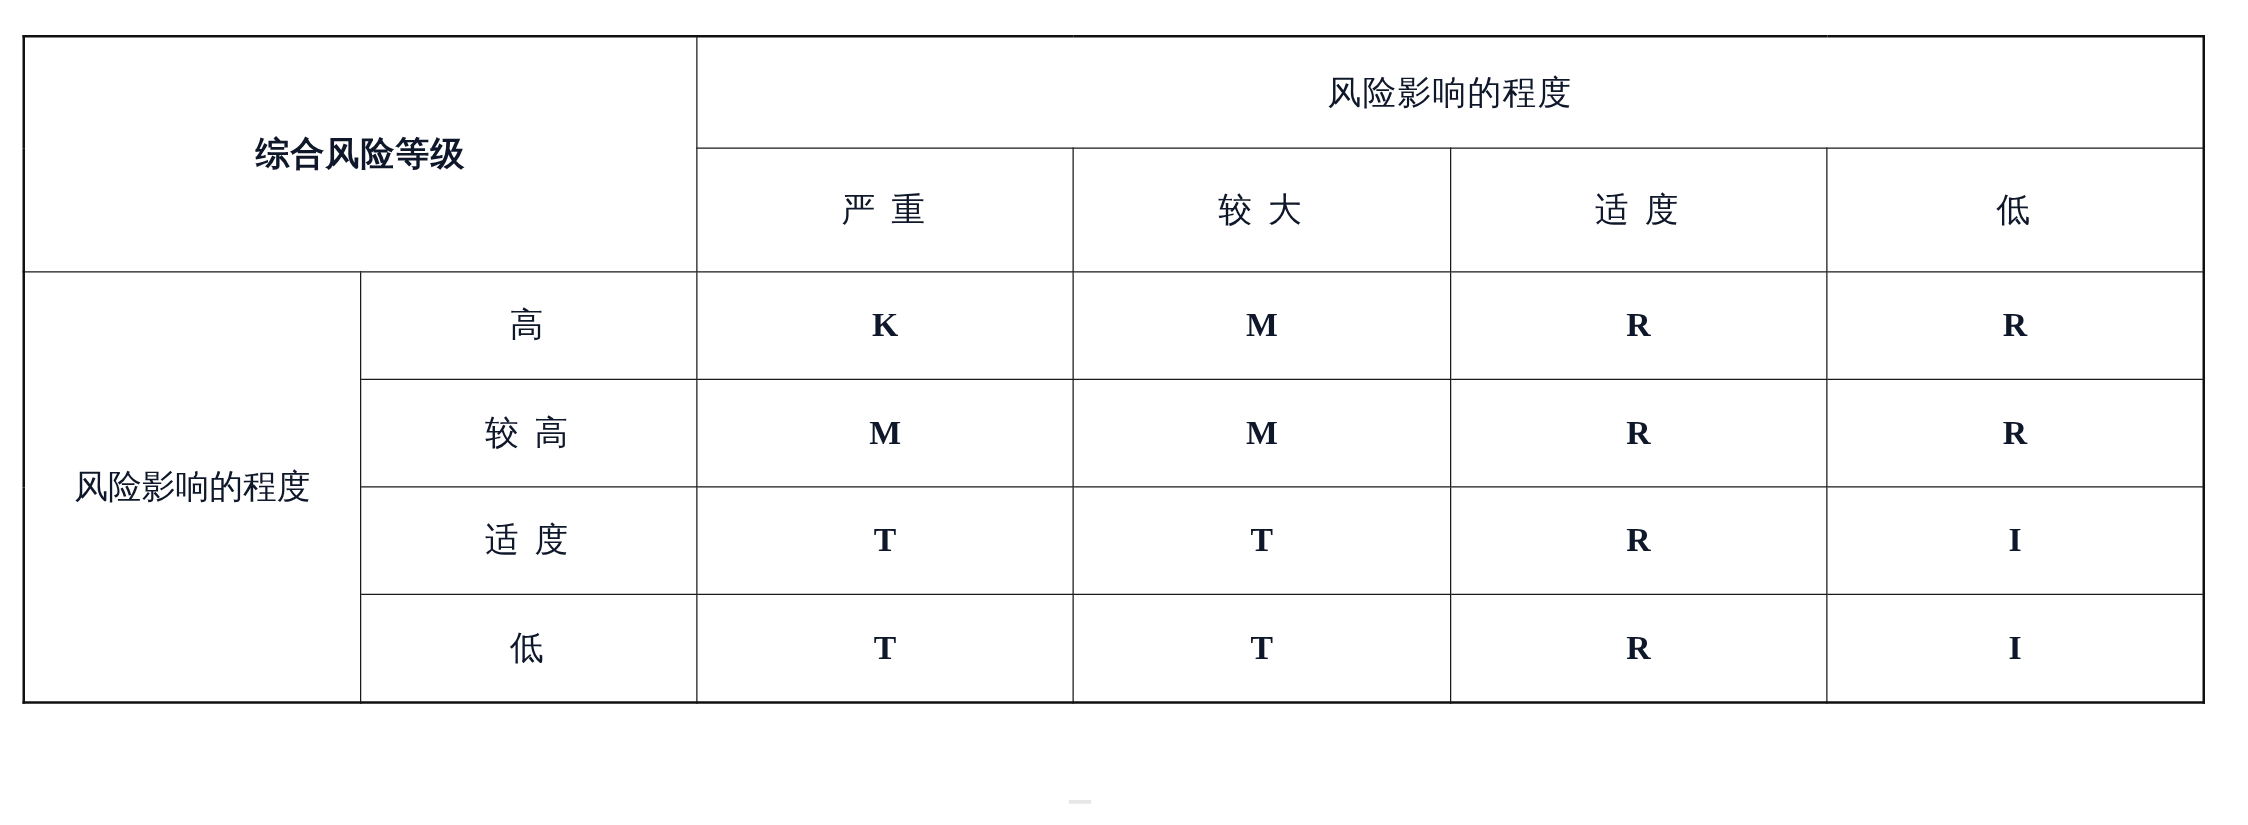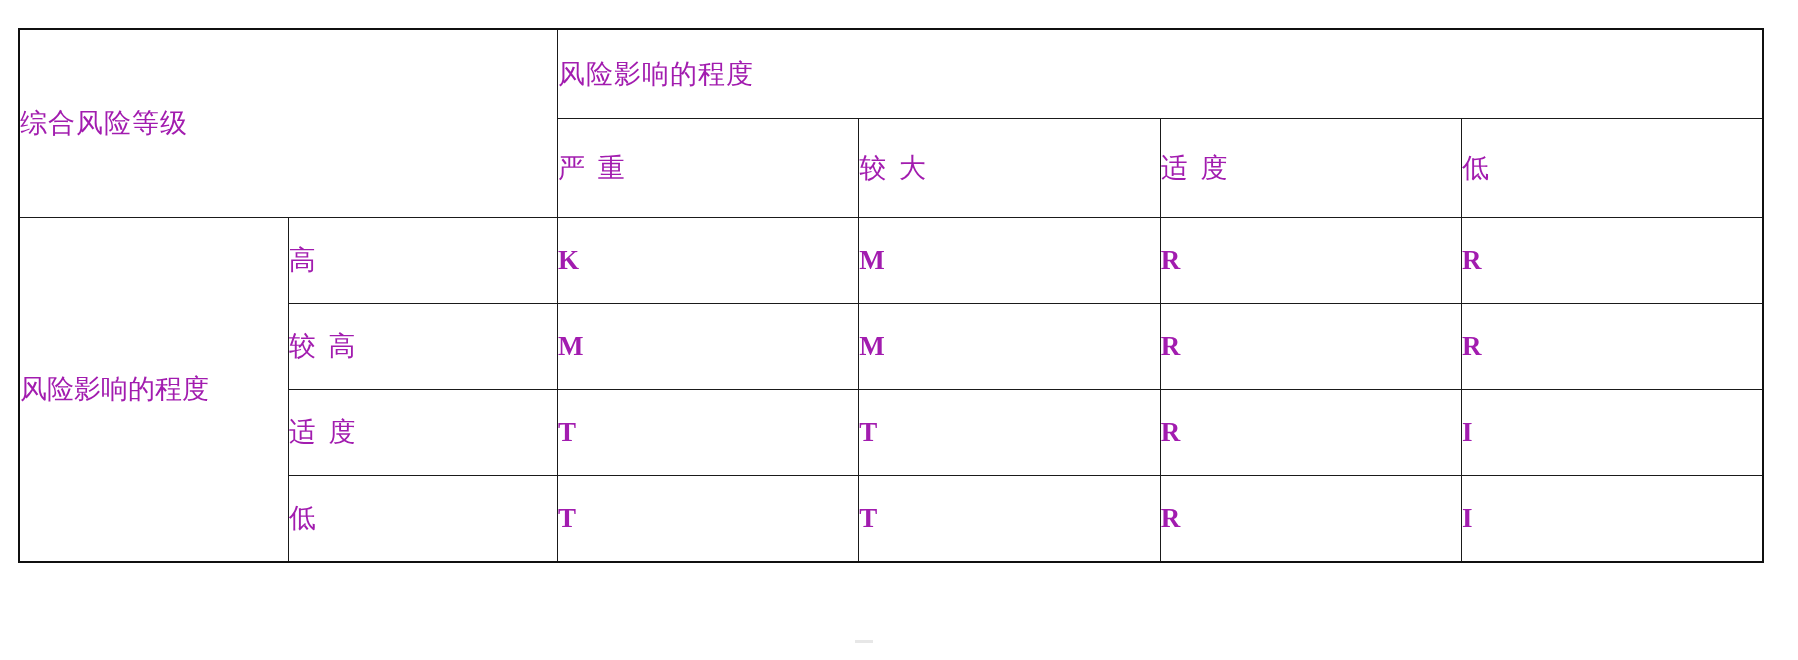--- a/index.html
+++ b/index.html
@@ -27,42 +27,43 @@
     width: 1746px;
   }
   table.risk-matrix {
     border-collapse: collapse;
     table-layout: fixed;
     width: 1746px;
     background: #ffffff;
   }
   table.risk-matrix td {
     border: 1px solid #1a1a1a;
-    text-align: left;
+    text-align: center;
     vertical-align: middle;
     font-size: 27px;
     line-height: 1.2;
     padding: 0;
-    color: #a21caf;
+    color: #0f172a;
   }
   
   table.risk-matrix {
     border: 2px solid #101010;
   }
   .cell-head-main {
     font-size: 30px;
     letter-spacing: 1px;
   }
   .cell-head-sub {
     font-size: 30px;
     letter-spacing: 3px;
   }
   .cell-corner {
     font-size: 30px;
     letter-spacing: 1px;
+    font-weight: bold;
   }
   .cell-likelihood-title {
     font-size: 30px;
     letter-spacing: 0px;
   }
   .cell-level {
     font-size: 30px;
     letter-spacing: 3px;
   }
   .cell-value {

